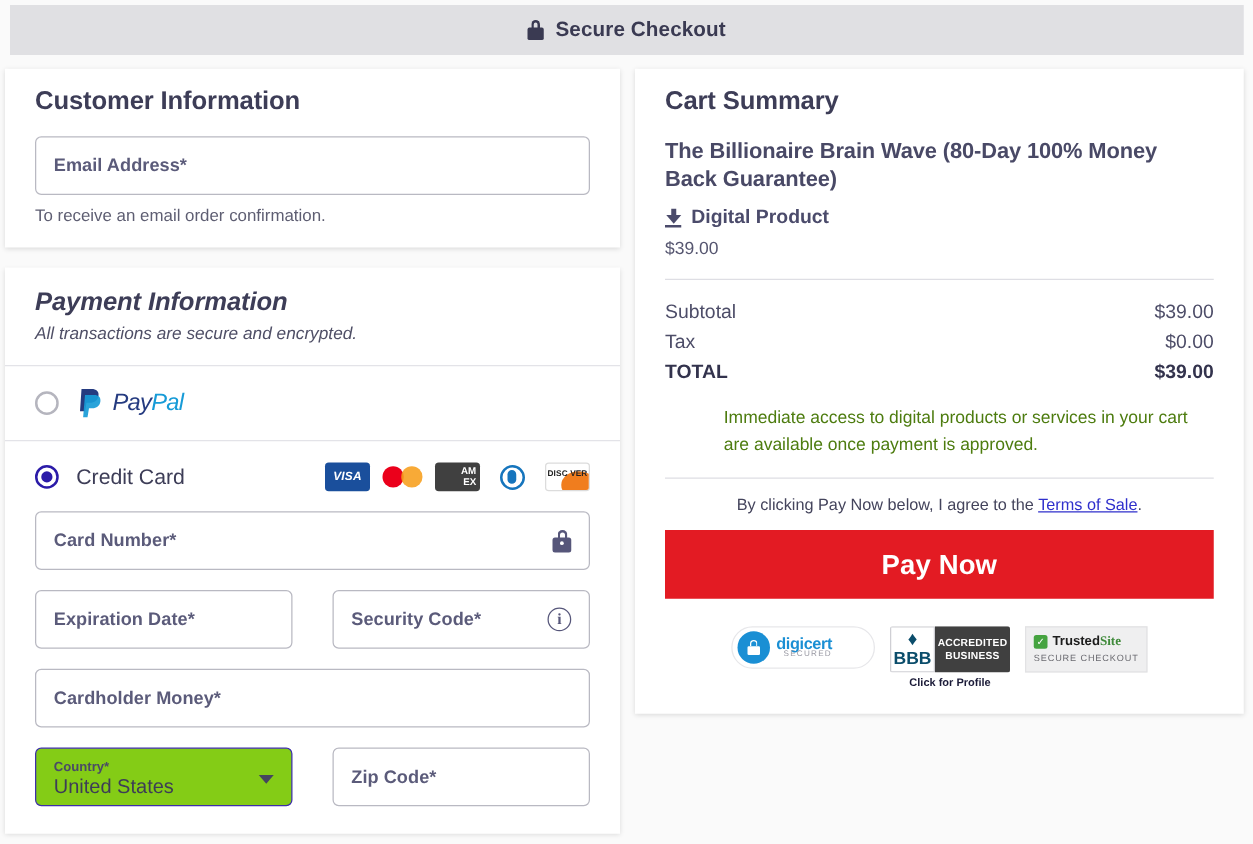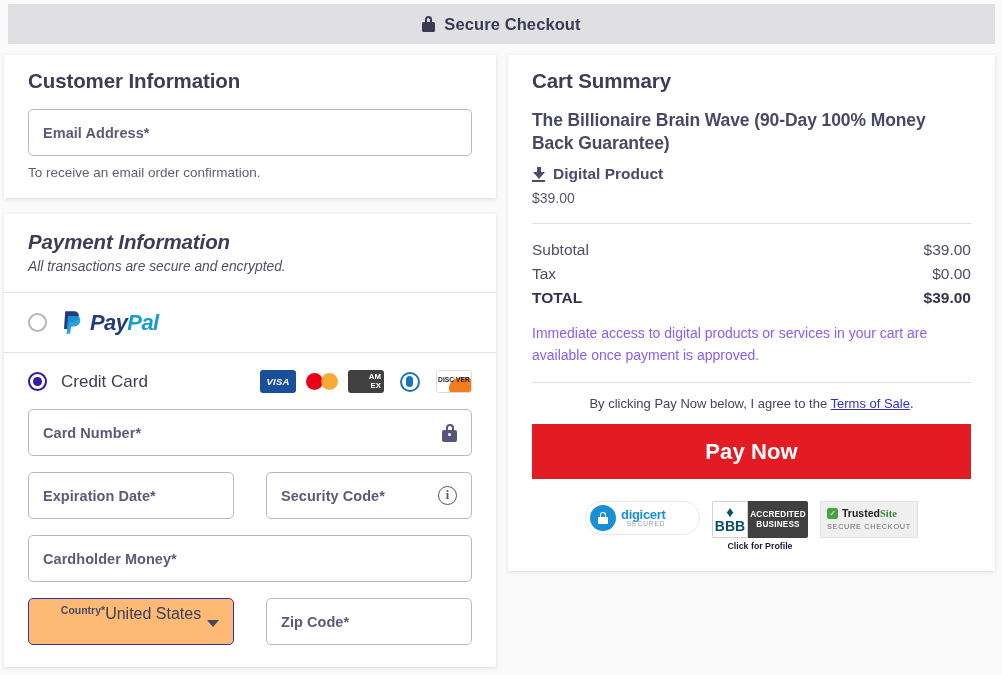--- a/index.html
+++ b/index.html
@@ -152,22 +152,22 @@
     margin-left: 14px;
     display: flex;
     align-items: center;
     gap: 7px;
   }
   .pp-mark {
     position: relative;
     width: 22px; height: 25px;
   }
   .pp-word {
-    font-size: 22px;
-    font-weight: 700;
+    font-size: 19px;
+    font-weight: 400;
     font-style: italic;
     letter-spacing: -0.6px;
     line-height: 1;
   }
   .pp-word .a { color: #253b80; }
   .pp-word .b { color: #179bd7; }
 
   .cc-label {
     margin-left: 14px;
     font-size: 17px;
@@ -264,24 +264,24 @@
     font-size: 12.5px; font-weight: 700; color: #56567a;
     font-family: "Liberation Serif", serif;
   }
 
   
   .select-field {
     position: relative;
     height: 47px;
     border: 1.6px solid #3d2fa8;
     border-radius: 5px;
-    background: #fdba74;
+    background: #84cc16;
     padding: 5px 14px 0 14px;
     display: flex;
-    flex-direction: row;
+    flex-direction: column;
     justify-content: center;
   }
   .select-field .mini-label {
     font-size: 10.5px;
     font-weight: 700;
     color: #4a4a66;
     line-height: 12px;
   }
   .select-field .value {
     font-size: 16px;
@@ -338,21 +338,21 @@
     margin: 17px 0 14px 0;
   }
   .totals-row {
     display: flex; justify-content: space-between;
     font-size: 15.5px; color: #4d4d68;
     padding: 3px 0;
   }
   .totals-row.grand { font-weight: 700; color: #33334d; }
   .note {
     margin-top: 12px;
-    font-size: 14px; color: #8b5cf6; line-height: 22px;
+    font-size: 14px; color: #4d7c0f; line-height: 22px; margin-left: 47px;
   }
 
   .divider2 {
     height: 1px; background: #dedee4;
     margin: 16px 0 13px 0;
   }
   .terms {
     text-align: center;
     font-size: 13px;
     color: #44445c;
@@ -564,21 +564,21 @@
 
       </div>
     </div>
   </div>
 
   <div class="col-right">
     <div class="card cart-card">
 
       <div class="section-title">Cart Summary</div>
 
-      <div class="product-name">The Billionaire Brain Wave (90-Day 100% Money Back Guarantee)</div>
+      <div class="product-name">The Billionaire Brain Wave (80-Day 100% Money Back Guarantee)</div>
 
       <div class="digital-row">
         <span class="dl-icon">
           <span class="stem"></span>
             <span class="head"></span>
             <span class="base"></span>
         </span>
         <span class="digital-label">Digital Product</span>
       </div>
 

